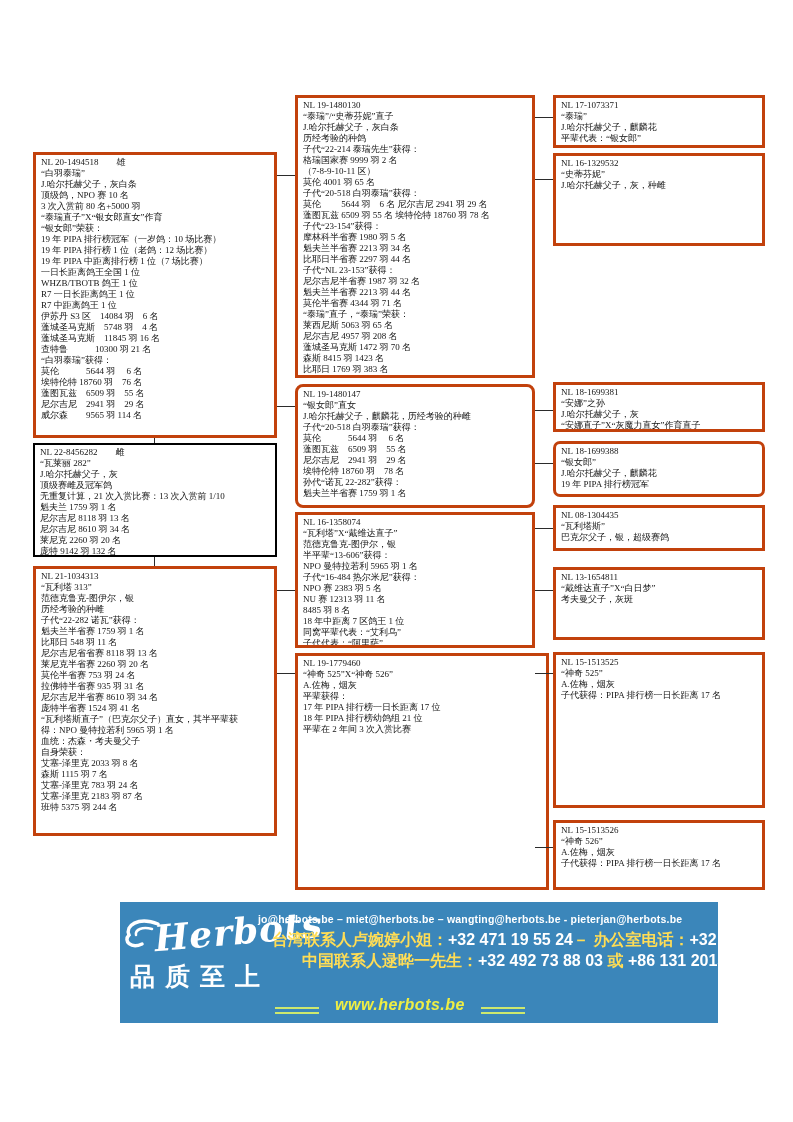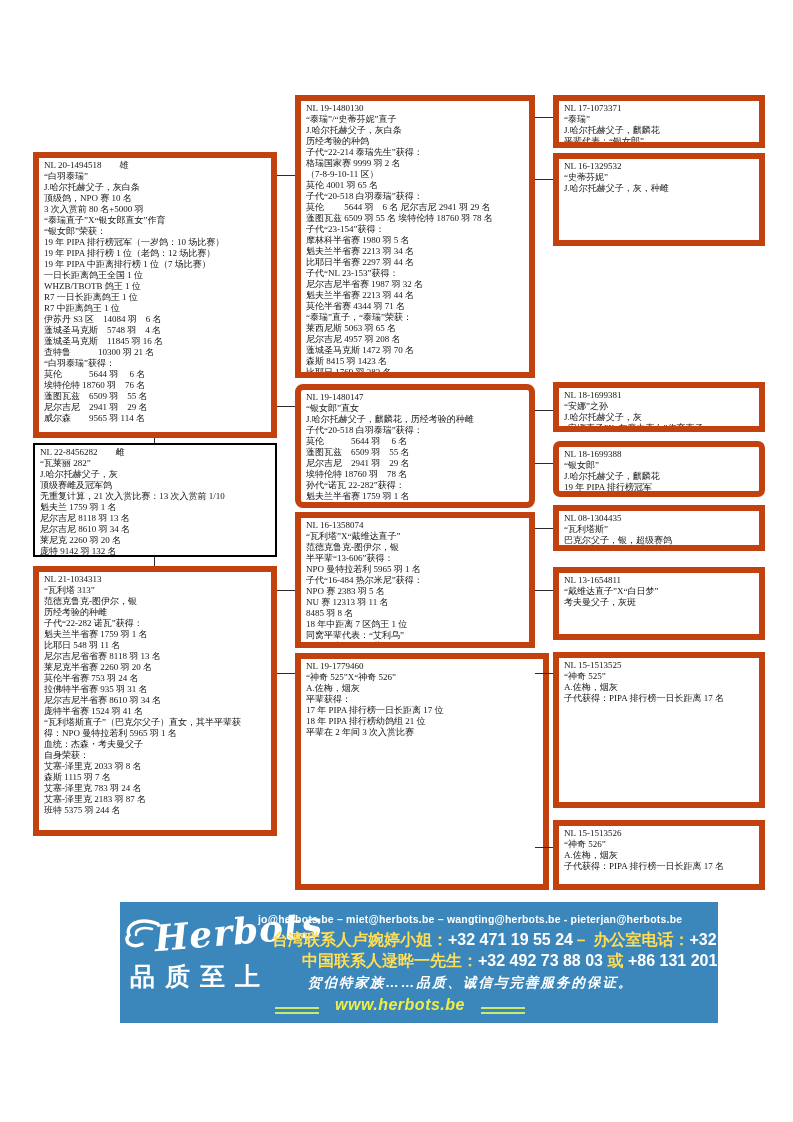--- a/index.html
+++ b/index.html
@@ -3,21 +3,21 @@
 <meta charset="utf-8">
 <style>
   * { margin:0; padding:0; box-sizing:border-box; }
   html,body { background:#ffffff; }
   .page {
     position:relative; width:793px; height:1122px; background:#ffffff;
     font-family:"Liberation Serif","DejaVu Serif",serif; color:#111;
     overflow:hidden;
   }
   .box {
-    position:absolute; border:6px solid #c2410c; background:#fff;
+    position:absolute; border:3px solid #c2410c; background:#fff;
     padding:2px 5px; font-size:9px; line-height:11px; color:#141414;
     overflow:hidden;
   }
   .box .ln { white-space:nowrap; }
   .box.bold { border:2px solid #000; }
   .hline, .vline { position:absolute; background:#2b2b2b; }
   .hline { height:1px; }
   .vline { width:1px; }
 
   
@@ -264,21 +264,20 @@
     <div class="b-emails">jo@herbots.be – miet@herbots.be – wangting@herbots.be - pieterjan@herbots.be</div>
 
     <div class="b-contact b-row1">
       <span class="yel">台湾联系人卢婉婷小姐：</span><span class="wht">+32 471 19 55 24</span><span class="yel">－ 办公室电话：</span><span class="wht">+32 11 78 91 90</span>
     </div>
 
     <div class="b-contact b-row2">
       <span class="yel">中国联系人逯晔一先生：</span><span class="wht">+32 492 73 88 03</span><span class="yel"> 或 </span><span class="wht">+86 131 2015 0755</span>
     </div>
 
-    <div class="b-slogan">贺伯特家族……品质、诚信与完善服务的保证。</div>
 
     <div class="b-wwwrow">
       <span class="dbl-line"></span>
       <span class="b-www">www.herbots.be</span>
       <span class="dbl-line"></span>
     </div>
   </div>
 
 </div>
 

